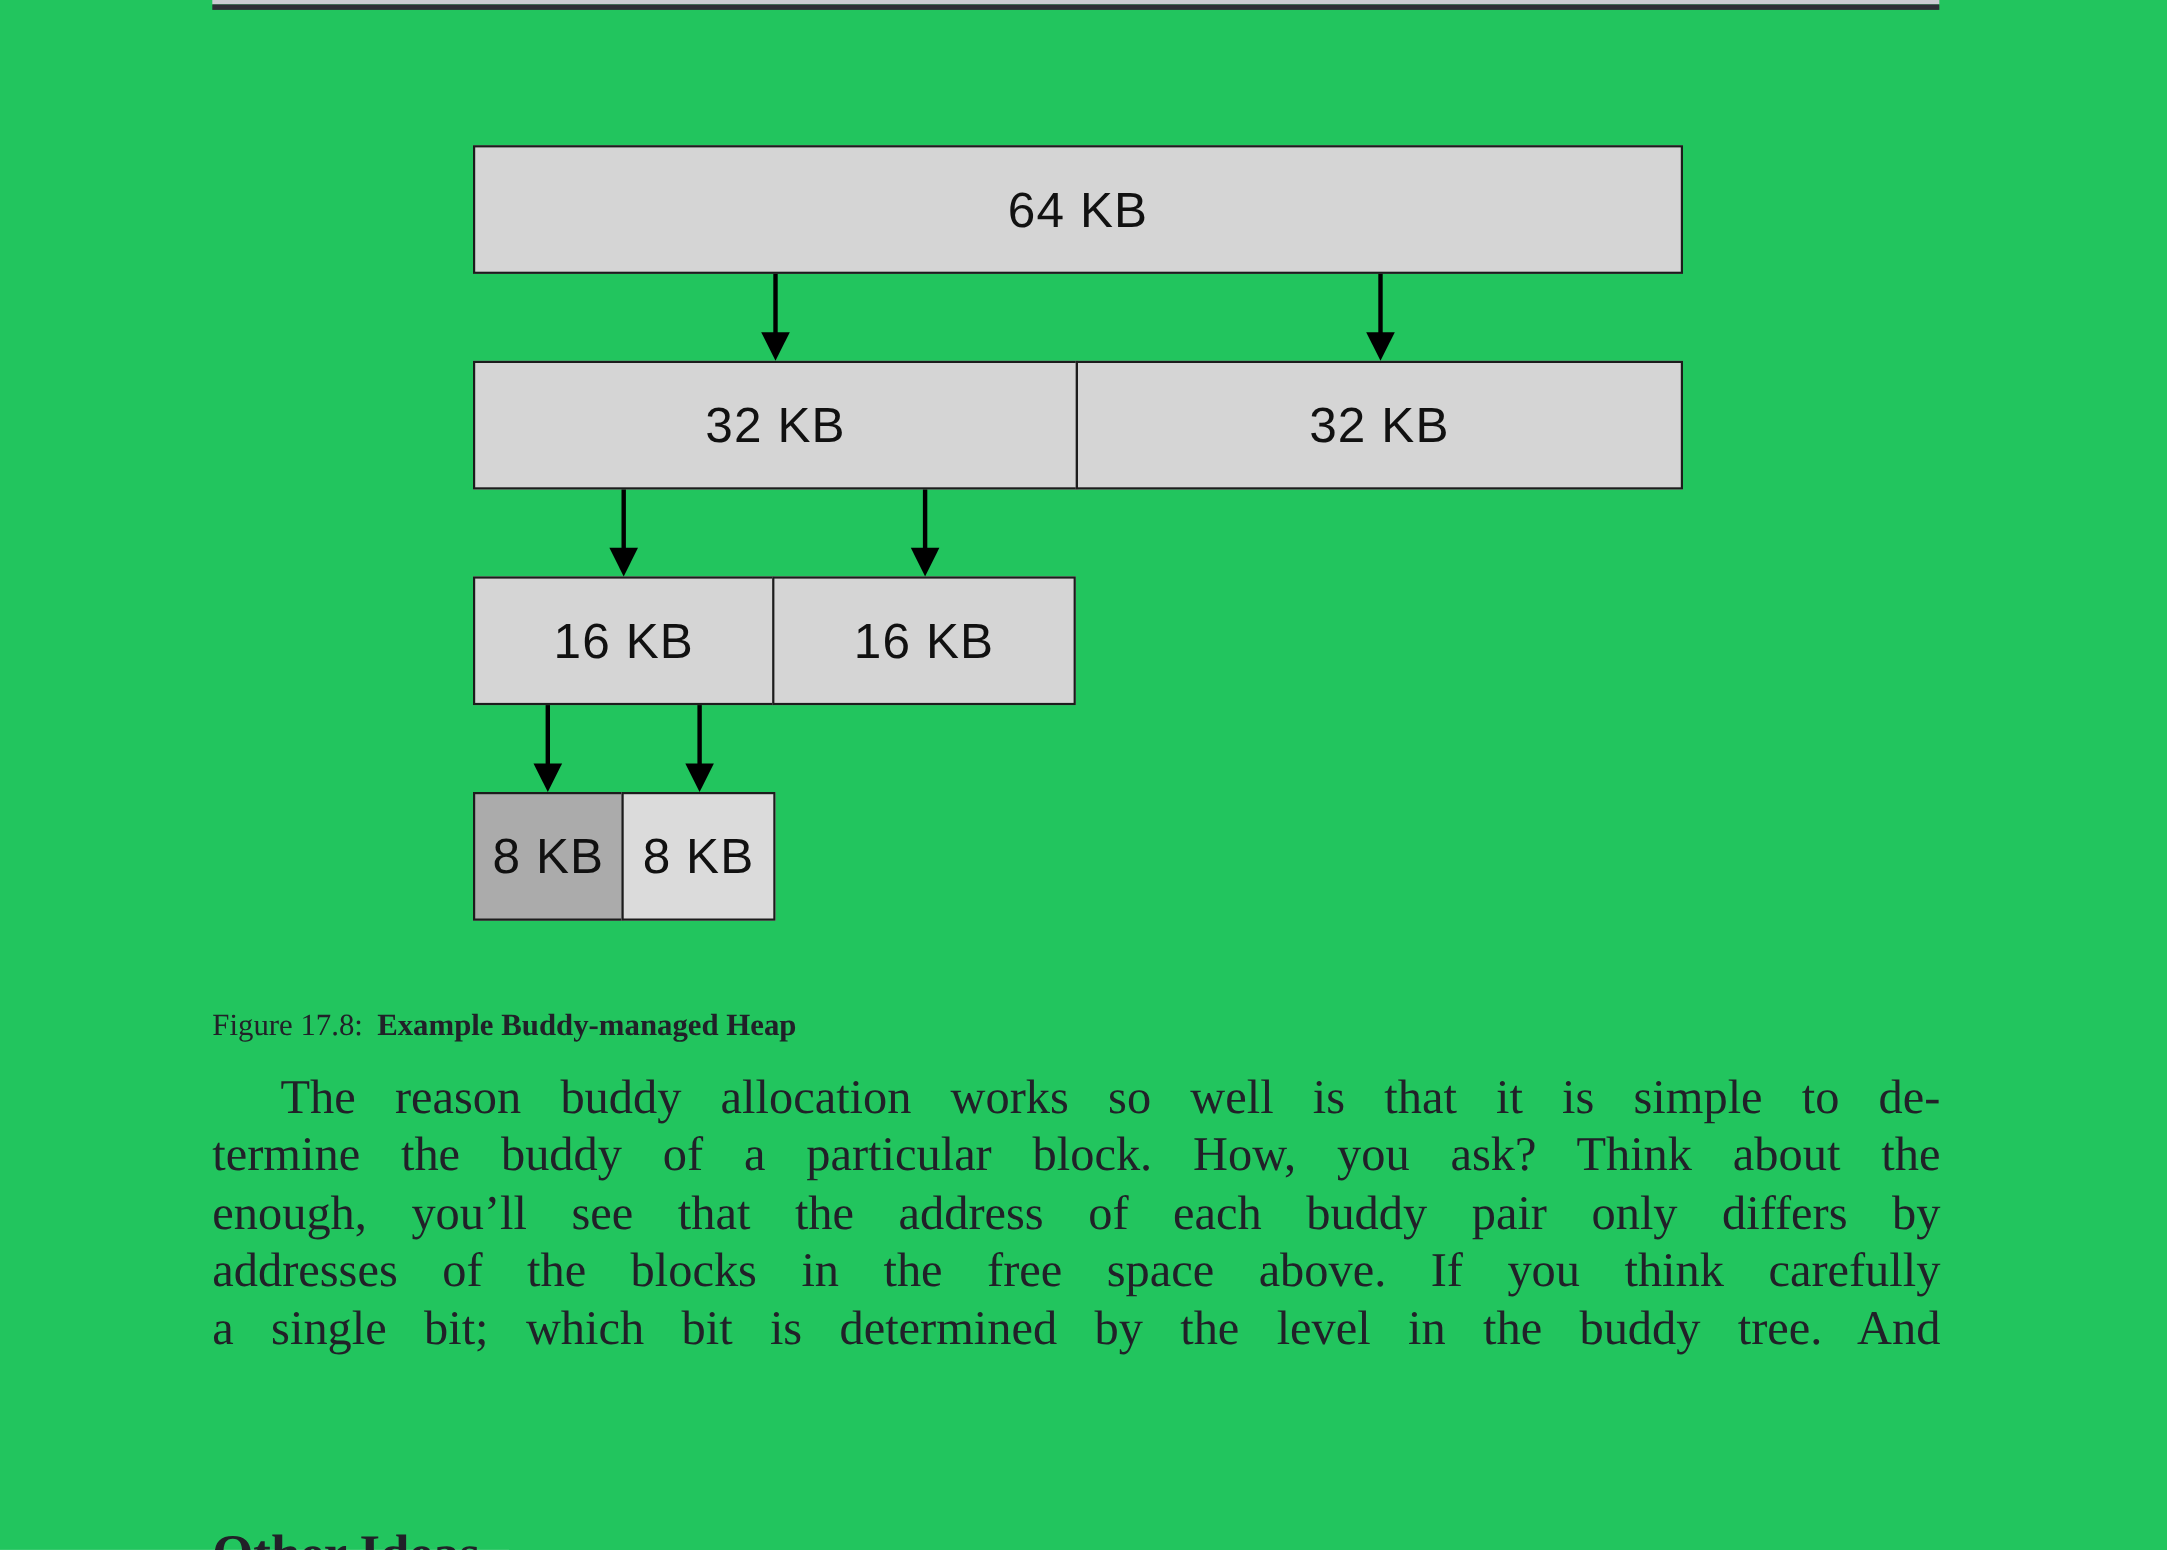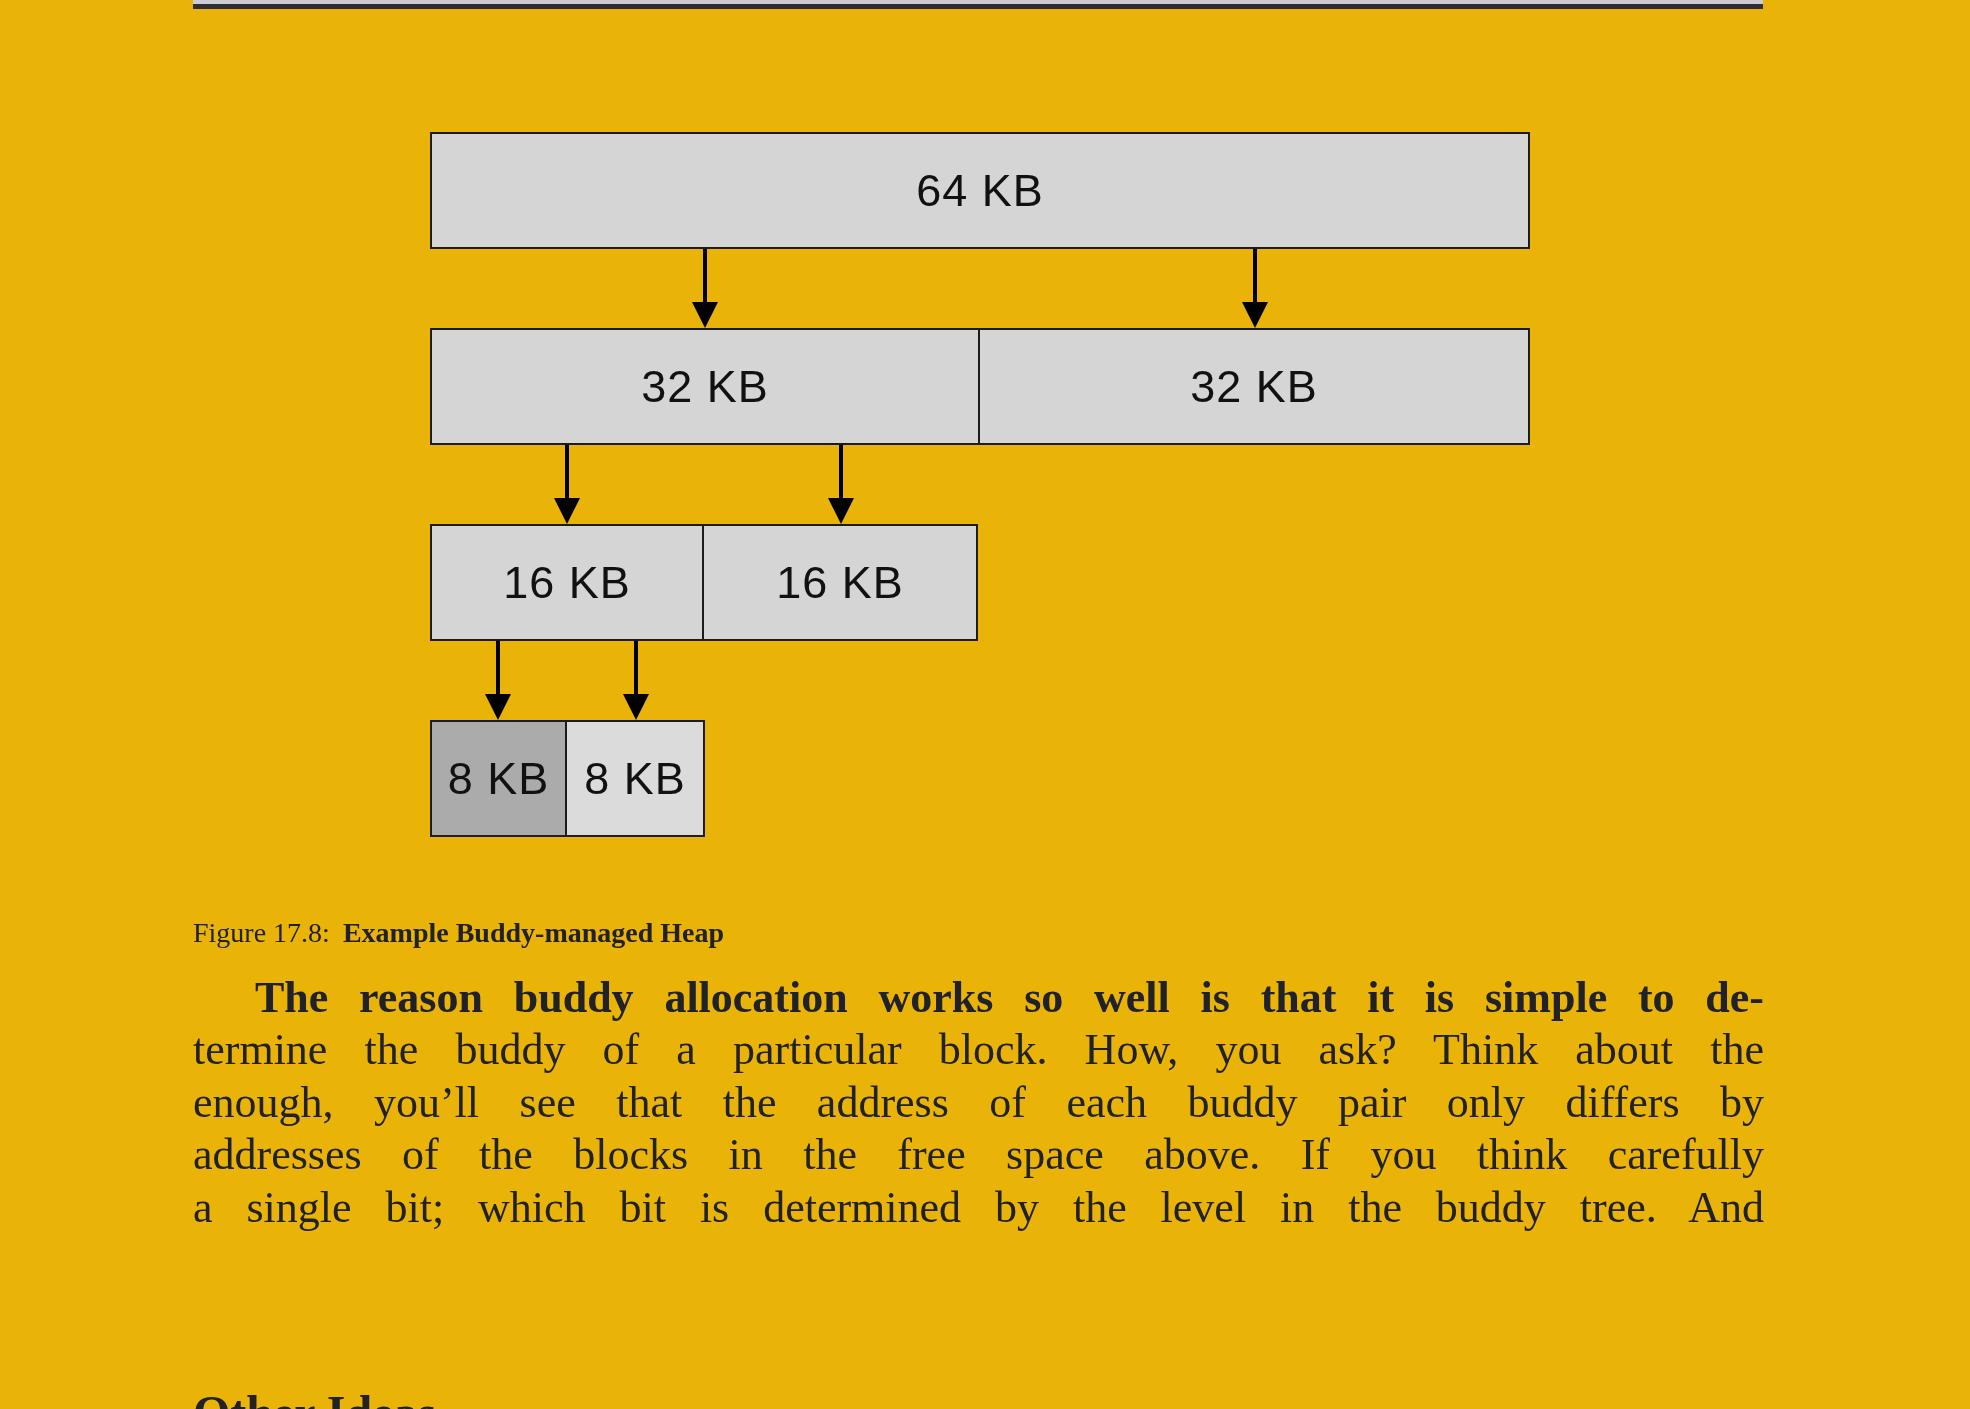--- a/index.html
+++ b/index.html
@@ -1,19 +1,19 @@
 <!DOCTYPE html>
 <html><head>
 <meta charset="utf-8">
 <style>
   html,body{margin:0;padding:0;background:#ffffff;}
   .page{
     position:relative;
     width:1970px;height:1409px;
-    background:#eab308;
+    background:#22c55e;
     overflow:hidden;
     font-family:"Liberation Serif",serif;
     color:#212128;
   }
   
   .rule-light{position:absolute;left:193px;top:0;width:1570px;height:4px;background:#ccccd2;}
   .rule-dark{position:absolute;left:193px;top:4px;width:1570px;height:5px;background:#2e2e36;}
 
   
   .block{
@@ -57,21 +57,21 @@
   }
   .caption .prefix{margin-right:13px;}
   .caption .title{font-weight:bold;}
 
   
   .para{
     position:absolute;left:193px;top:972px;width:1571px;
     font-size:44px;line-height:52.4px;
   }
   .jline{text-align:justify;text-align-last:justify;}
-  .jline.first{text-indent:62px;font-weight:bold;}
+  .jline.first{text-indent:62px;}
   .jlast{text-align:left;}
 
   
   .next-heading{
     position:absolute;left:193px;top:1384px;
     font-size:48px;font-weight:bold;line-height:58px;
     color:#212128;white-space:nowrap;
   }
 </style>
 </head>

